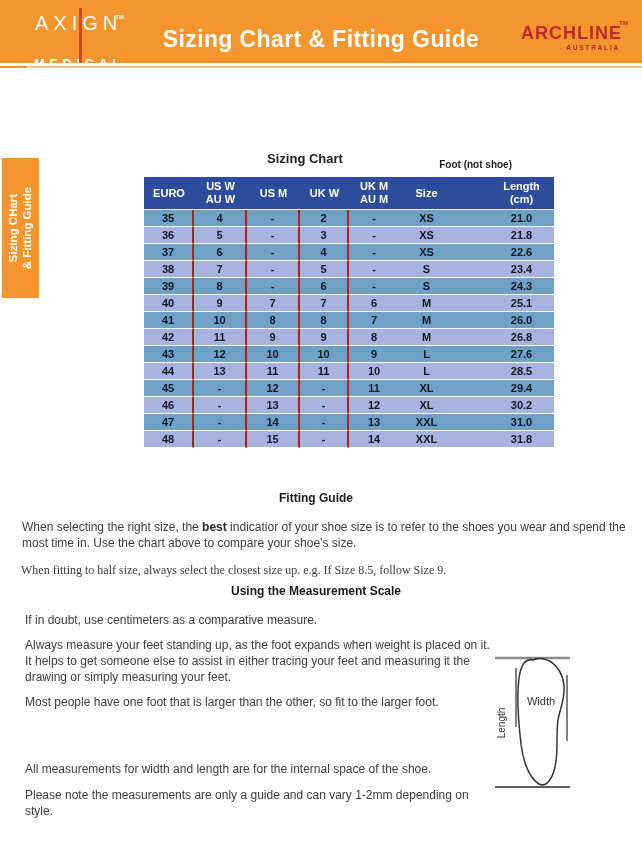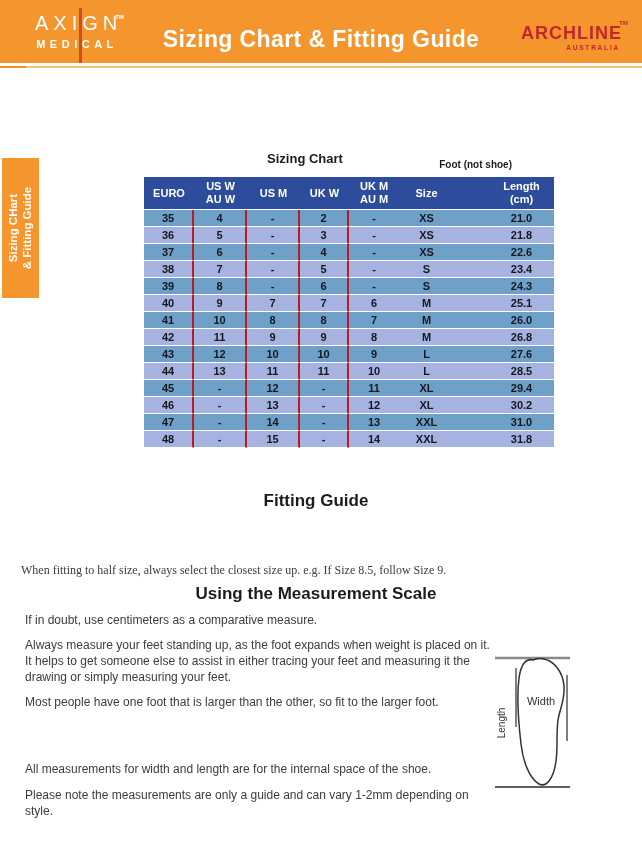--- a/index.html
+++ b/index.html
@@ -5,21 +5,21 @@
   * { margin:0; padding:0; box-sizing:border-box; }
   body { background:#fff; font-family:"Liberation Sans", sans-serif; }
   .page { position:relative; width:642px; height:848px; background:#ffffff; overflow:hidden; }
 
   
   .header { position:absolute; left:0; top:0; width:642px; height:63px; background:#F5952D;padding-left:43px; }
   .hdr-title { position:absolute; left:0; top:26px; width:642px; text-align:center;
                color:#ffffff; font-size:23px; font-weight:bold; letter-spacing:0.4px; }
   .axign { position:absolute; left:30px; top:12px; width:90px; text-align:center; color:#fff; }
   .axign-name { font-size:20px; letter-spacing:5px; font-weight:500; padding-left:5px; }
-  .axign-sub  { font-size:11px; letter-spacing:4.5px; font-weight:bold; margin-top:3px; padding-left:4px; }
+  .axign-sub  { font-size:13px; letter-spacing:4.5px; font-weight:bold; margin-top:21px; padding-left:4px; }
   .axign-line { position:absolute; left:79px; top:8px; width:3px; height:55px; background:#D04A26; }
   .axign-tm { position:absolute; right:-4px; top:2px; font-size:6px; font-weight:bold; }
   .archline { position:absolute; right:20px; top:23px; text-align:right; color:#C2272D; }
   .archline-name { font-size:18px; font-weight:bold; letter-spacing:1px; }
   .archline-sub  { font-size:6.5px; letter-spacing:1.8px; font-weight:bold; margin-top:0px; margin-right:2px; }
   .archline-tm { position:absolute; right:-6px; top:-3px; font-size:6px; font-weight:bold; }
   .sep-light { position:absolute; left:0; top:66px; width:642px; height:2px; background:#F6BF80; }
   .sep-dark  { position:absolute; left:0; top:66px; width:26px; height:2px; background:#EE9227; }
 
   
@@ -39,21 +39,21 @@
                height:33px; vertical-align:middle; text-align:center; line-height:13px;
                border-bottom:1.5px solid #fff; }
   .sizing td { font-size:11px; font-weight:bold; color:#14181F; text-align:center;
                height:17px; vertical-align:middle; border-bottom:1.5px solid #fff; }
   .sizing tbody tr:nth-child(odd)  td { background:#6FA0C8; }
   .sizing tbody tr:nth-child(even) td { background:#A6B2E0; }
   .sizing td.c0, .sizing td.c1, .sizing td.c2, .sizing td.c3 { border-right:2px solid #b91c1c; }
 
   
   .h-center { position:absolute; left:0; width:632px; text-align:center;
-              font-size:17px; font-weight:bold; color:#1c1c1c; }
+              font-size:12px; font-weight:bold; color:#1c1c1c; }
   .para { position:absolute; font-size:12px; line-height:16px; color:#3C3C3C; }
   .para b { color:#2a2a2a; }
 
   
   .foot-svg { position:absolute; left:488px; top:648px; }
 </style>
 </head>
 <body>
 
 <div class="page">
@@ -263,20 +263,23 @@
           <td class="c3">-</td>
           <td class="c4">14</td>
           <td class="c5">XXL</td>
           <td></td>
           <td class="c6">31.8</td>
         </tr>
       </tbody>
   </table>
 
   <div class="h-center" style="top:491px;">Fitting Guide</div>
+  <div class="para" style="left:22px; top:519px; width:606px;">
+    <span>When selecting the right size, the </span><b>best</b><span> indicatior of your shoe size is to refer to the shoes you wear and spend the most time in. Use the chart above to compare your shoe's size.</span>
+  </div>
   <div class="para" style="left:21px; top:562px; width:606px;font-family:Liberation Serif, serif;">When fitting to half size, always select the closest size up. e.g. If Size 8.5, follow Size 9.</div>
 
   <div class="h-center" style="top:584px;">Using the Measurement Scale</div>
   <div class="para" style="left:25px; top:612px; width:560px;">If in doubt, use centimeters as a comparative measure.</div>
   <div class="para" style="left:25px; top:694px; width:470px;">Most people have one foot that is larger than the other, so fit to the larger foot.</div>
   <div class="para" style="left:25px; top:637px; width:470px;">Always measure your feet standing up, as the foot expands when weight is placed on it. It helps to get someone else to assist in either tracing your feet and measuring it the drawing or simply measuring your feet.</div>
   <div class="para" style="left:25px; top:761px; width:470px;">All measurements for width and length are for the internal space of the shoe.</div>
   <div class="para" style="left:25px; top:787px; width:468px;">Please note the measurements are only a guide and can vary 1-2mm depending on style.</div>
 
   <svg class="foot-svg" width="96" height="150" viewBox="0 0 96 150">

